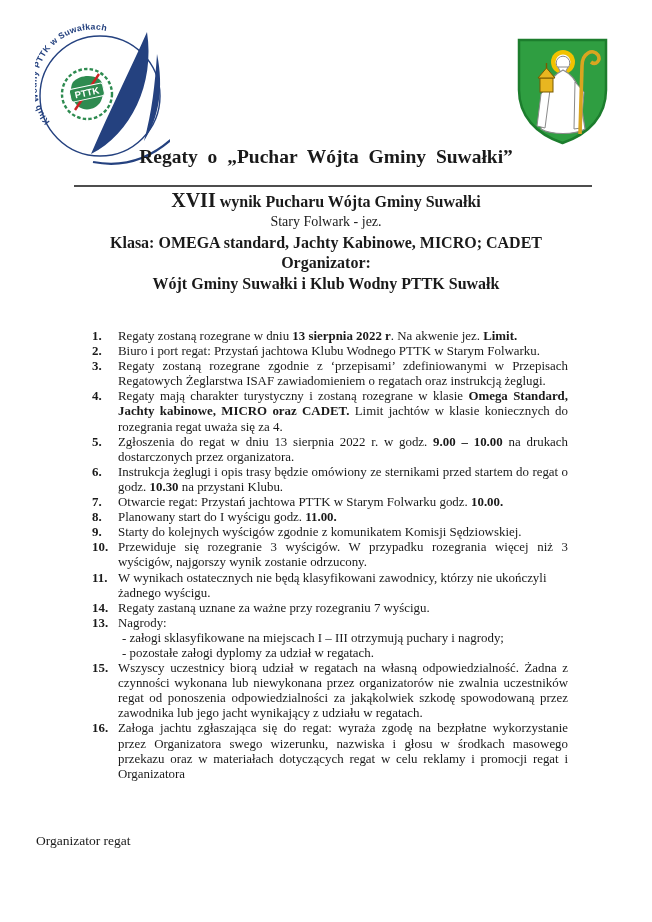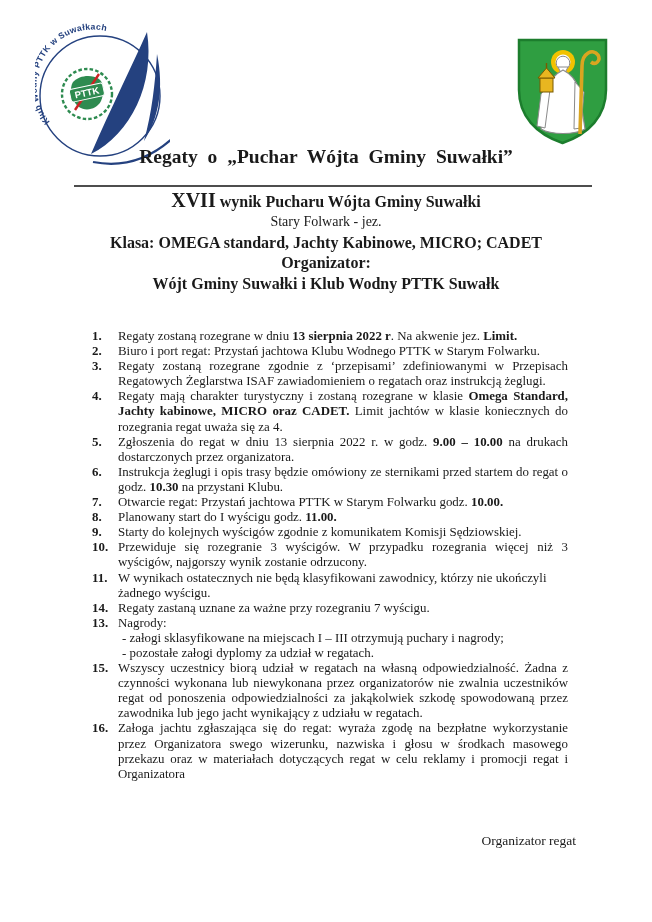--- a/index.html
+++ b/index.html
@@ -27,21 +27,21 @@
   .notice{
     position:absolute;top:329px;left:92px;width:476px;
     font-size:12.9px;line-height:15.1px;
   }
   .item{display:flex;}
   .item .num{flex:0 0 26px;font-weight:bold;}
   .item .body{flex:1;text-align:left;}
   .item .body.just{text-align:justify;}
   .subline{text-align:left;padding-left:4px;}
   .signature{
-    position:absolute;top:833px;left:0;width:576px;text-align:right;font-size:13.5px;
+    position:absolute;top:833px;left:0;width:576px;font-size:13.5px;padding-left:36px;
   }
 </style>
 </head>
 <body>
 
 <div class="page">
 
   <svg class="club-logo" viewBox="0 0 135 150" xmlns="http://www.w3.org/2000/svg">
     <circle cx="65" cy="74" r="60" fill="#ffffff" stroke="#24417f" stroke-width="1.4"></circle>
     <defs>

